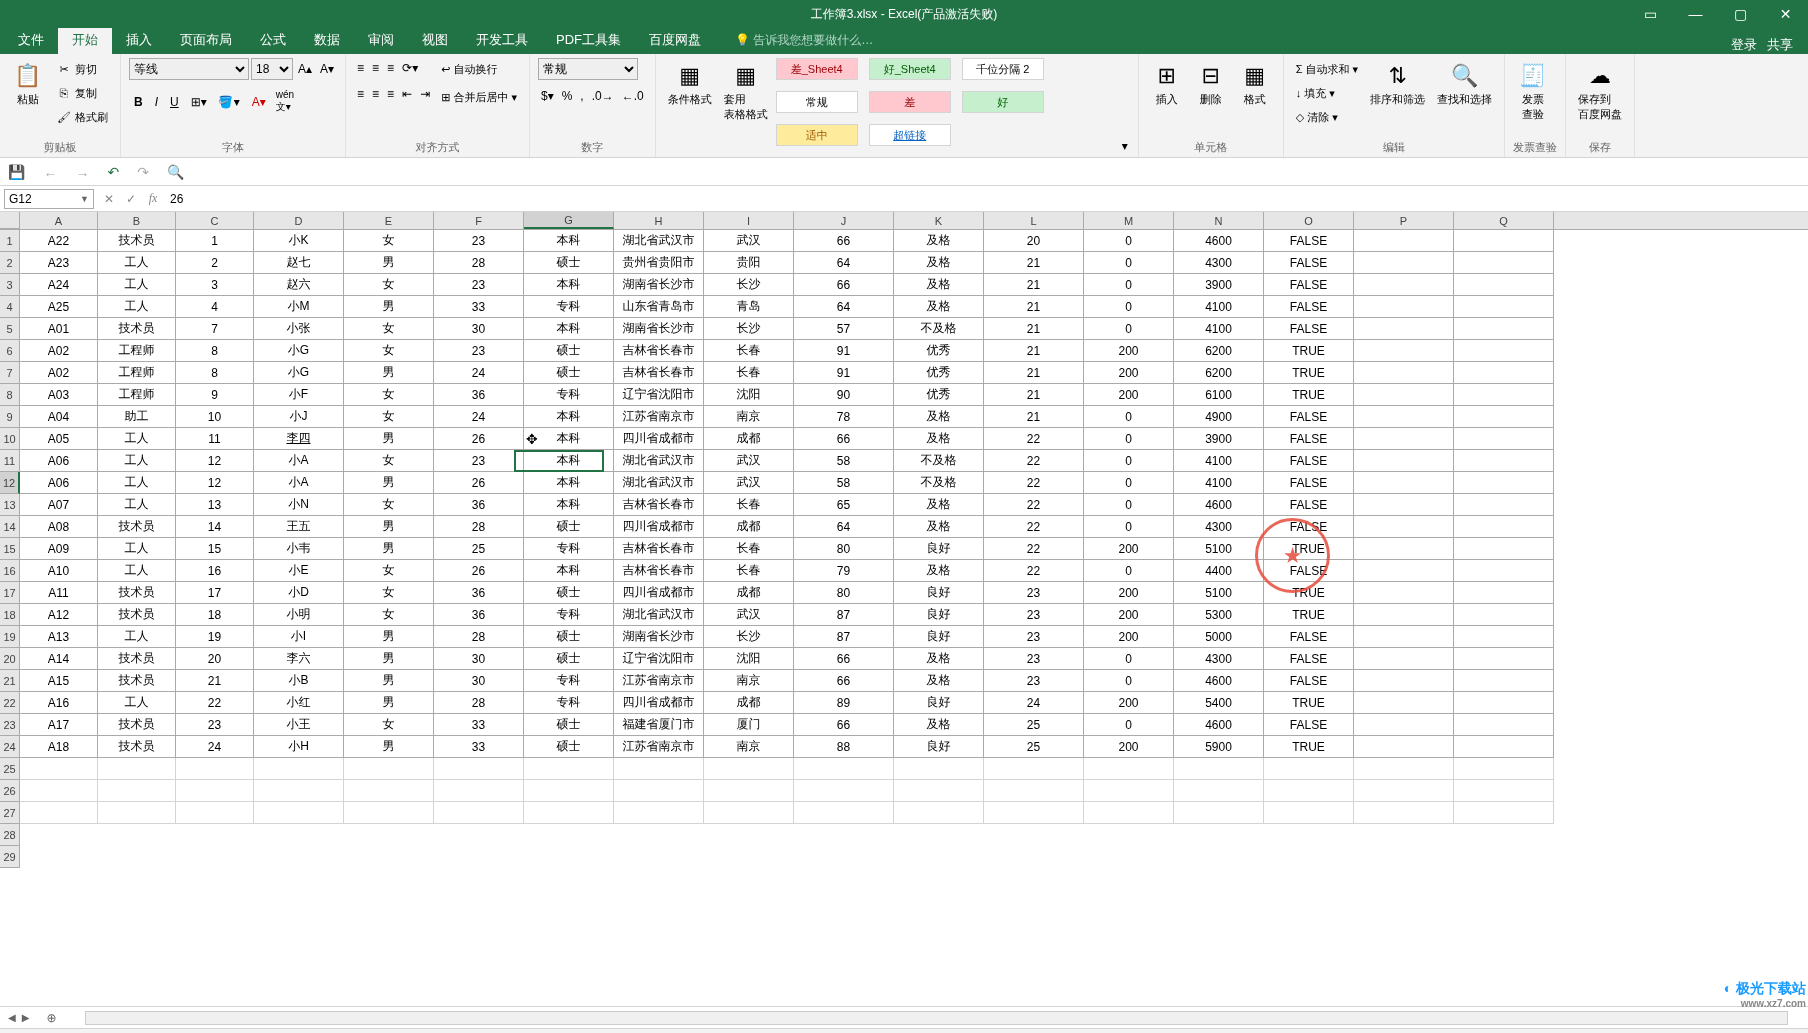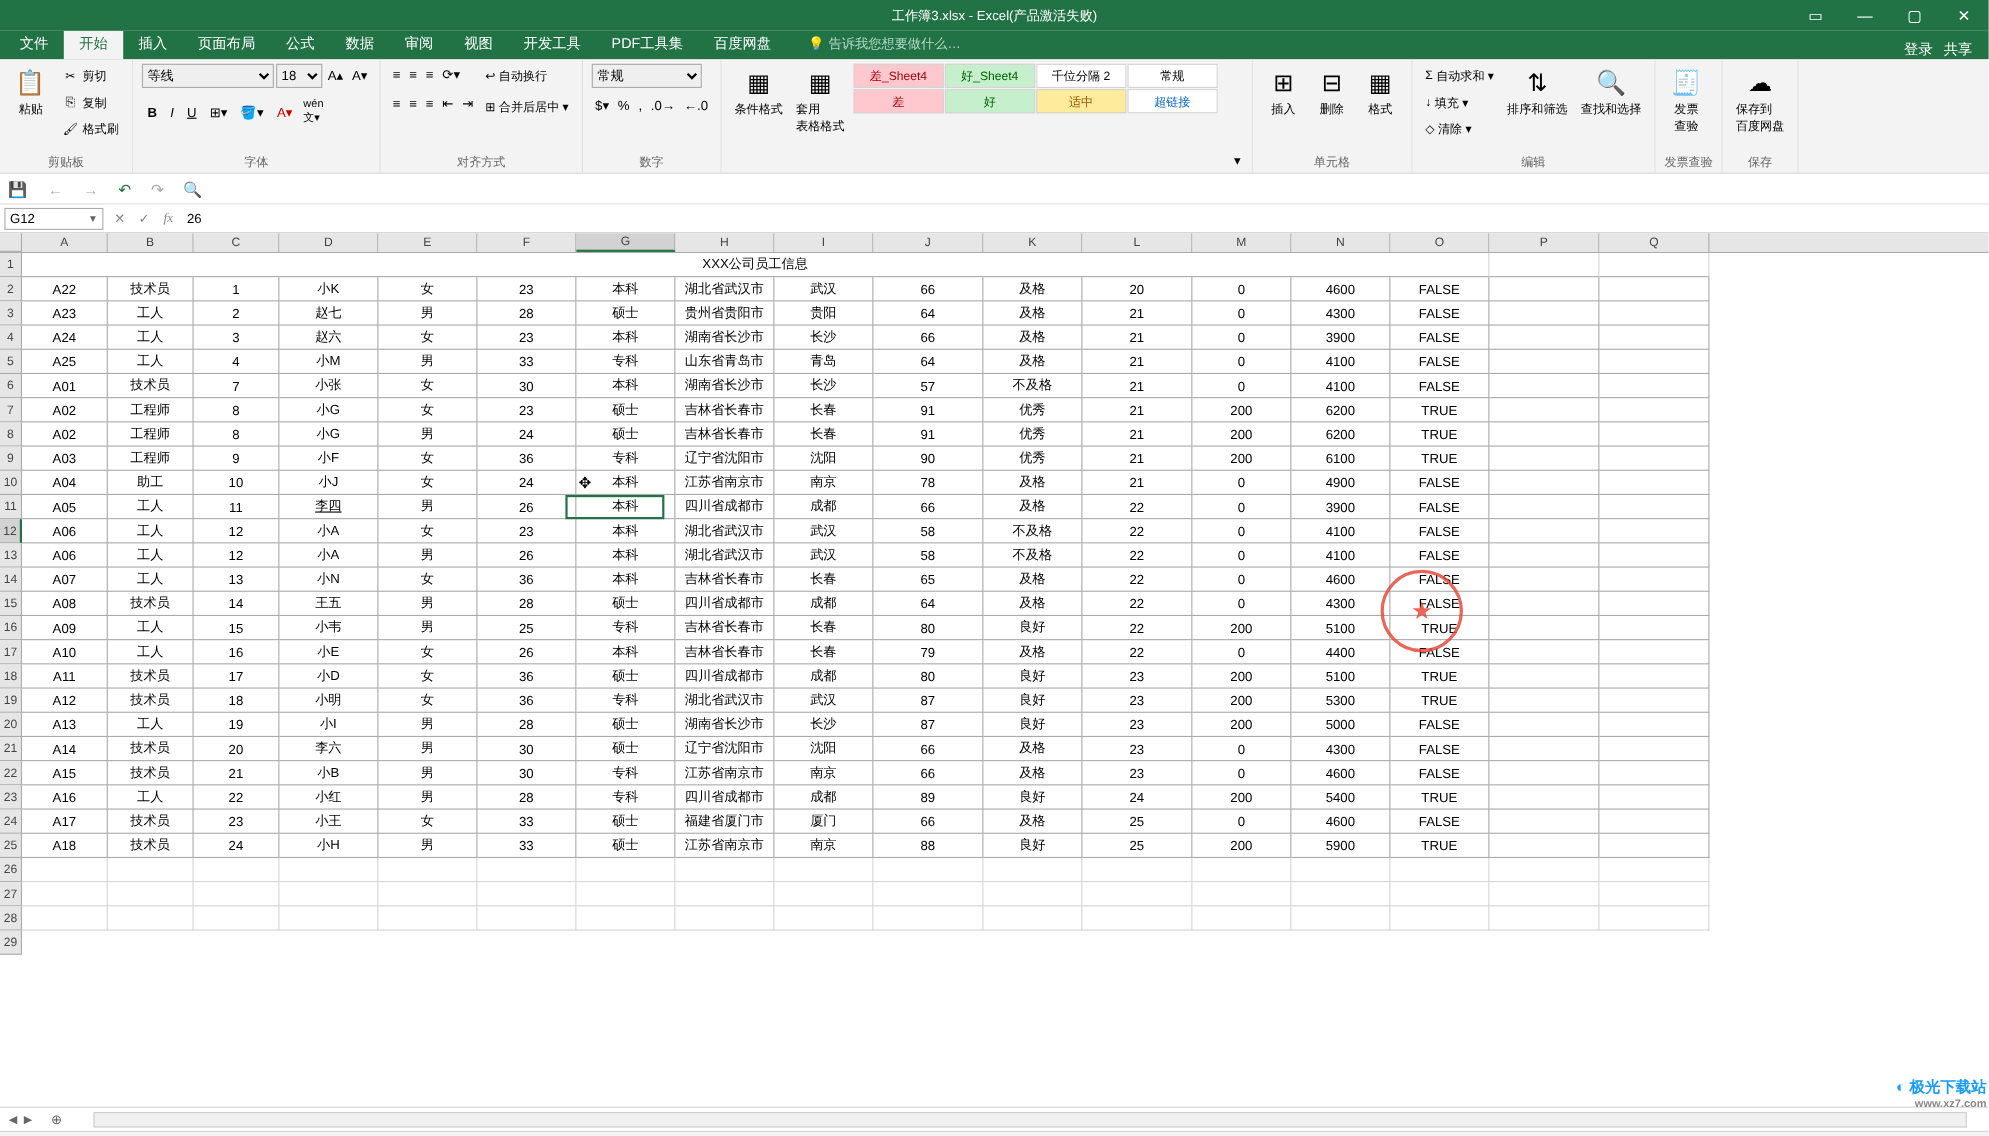--- a/index.html
+++ b/index.html
@@ -27,26 +27,26 @@
 .ribbon-btn .icon { width: 32px; height: 32px; display: flex; align-items: center; justify-content: center; font-size: 22px; }
 .ribbon-small-btn { display: flex; align-items: center; gap: 3px; padding: 2px 4px; cursor: pointer; font-size: 11px; height: 22px; }
 .ribbon-small-btn .mini-icon { width: 16px; height: 16px; display: flex; align-items: center; justify-content: center; }
 .ribbon-col { display: flex; flex-direction: column; gap: 2px; }
 .ribbon-row { display: flex; gap: 2px; align-items: center; }
 
 .font-select { width: 120px; height: 22px; font-size: 12px; border: 1px solid #ababab; }
 .size-select { width: 42px; height: 22px; font-size: 12px; border: 1px solid #ababab; }
 .format-select { width: 100px; height: 22px; font-size: 12px; border: 1px solid #ababab; }
 
-.style-gallery { display: flex; flex-wrap: wrap; width: 340px; gap: 1px; }
+.style-gallery { display: flex; flex-wrap: wrap; width: 340px; gap: 11px; }
 .style-item { width: 82px; height: 22px; display: flex; align-items: center; justify-content: center; font-size: 11px; border: 1px solid #d4d4d4; background: #fff; }
 .style-item.diff { background: #ffc7ce; color: #9c0006; }
 .style-item.good { background: #c6efce; color: #006100; }
 .style-item.neutral { background: #ffeb9c; color: #9c5700; }
-.style-item.link { color: #0563c1; }
+.style-item.link { color: #0563c1; text-decoration: underline; }
 
 
 .quick-access { height: 28px; background: #fff; border-bottom: 1px solid #d4d4d4; display: flex; align-items: center; padding: 0 8px; gap: 18px; }
 .quick-access span { color: #217346; font-size: 14px; cursor: pointer; }
 
 
 .formula-bar { height: 26px; background: #fff; border-bottom: 1px solid #d4d4d4; display: flex; align-items: center; }
 .name-box { width: 90px; border: 1px solid #ababab; height: 20px; padding: 0 4px; margin: 0 4px; font-size: 12px; display: flex; align-items: center; }
 .name-box .arrow { margin-left: auto; color: #666; font-size: 9px; }
 .fb-btn { width: 22px; text-align: center; color: #888; cursor: pointer; }
@@ -381,25 +381,20 @@
         <div class="row-header">23</div>
         <div class="row-header">24</div>
         <div class="row-header">25</div>
         <div class="row-header">26</div>
         <div class="row-header">27</div>
         <div class="row-header">28</div>
         <div class="row-header">29</div>
       </div>
     <div class="grid-cells" id="grid-cells-container">
 
-    <div class="grid-row title-row">
-          <div class="cell title-cell" style="width: 1334px;">XXX公司员工信息</div>
-          <div class="cell" style="width: 100px;"></div>
-          <div class="cell" style="width: 100px;"></div>
-        </div>
         <div class="grid-row data-row">
           <div class="cell" style="width: 78px;">A22</div>
           <div class="cell" style="width: 78px;">技术员</div>
           <div class="cell" style="width: 78px;">1</div>
           <div class="cell" style="width: 90px;">小K</div>
           <div class="cell" style="width: 90px;">女</div>
           <div class="cell" style="width: 90px;">23</div>
           <div class="cell" style="width: 90px;">本科</div>
           <div class="cell" style="width: 90px;">湖北省武汉市</div>
           <div class="cell" style="width: 90px;">武汉</div>

